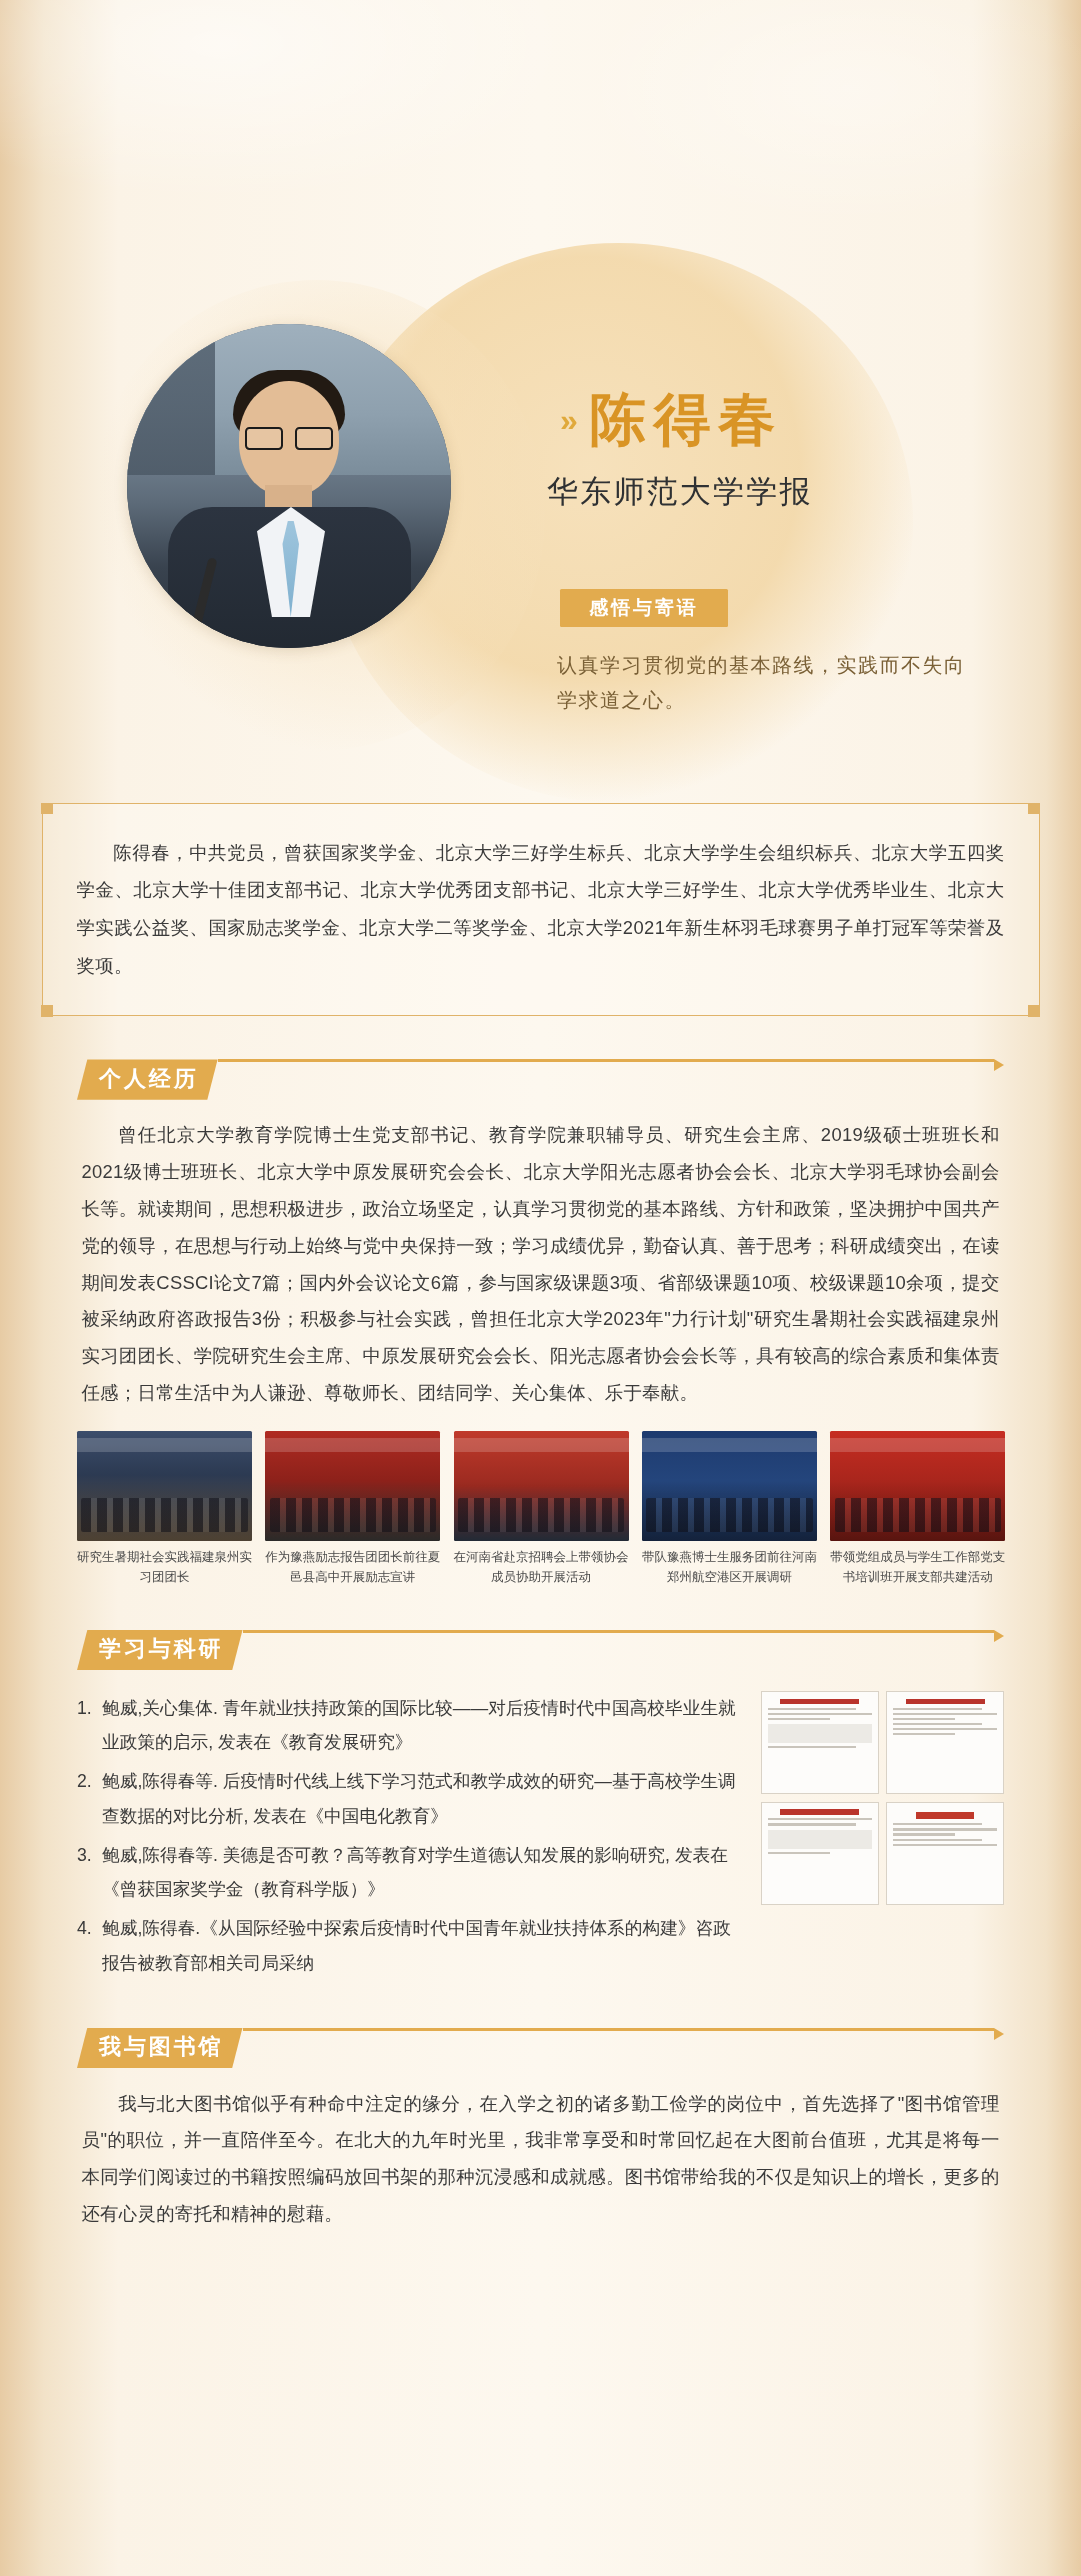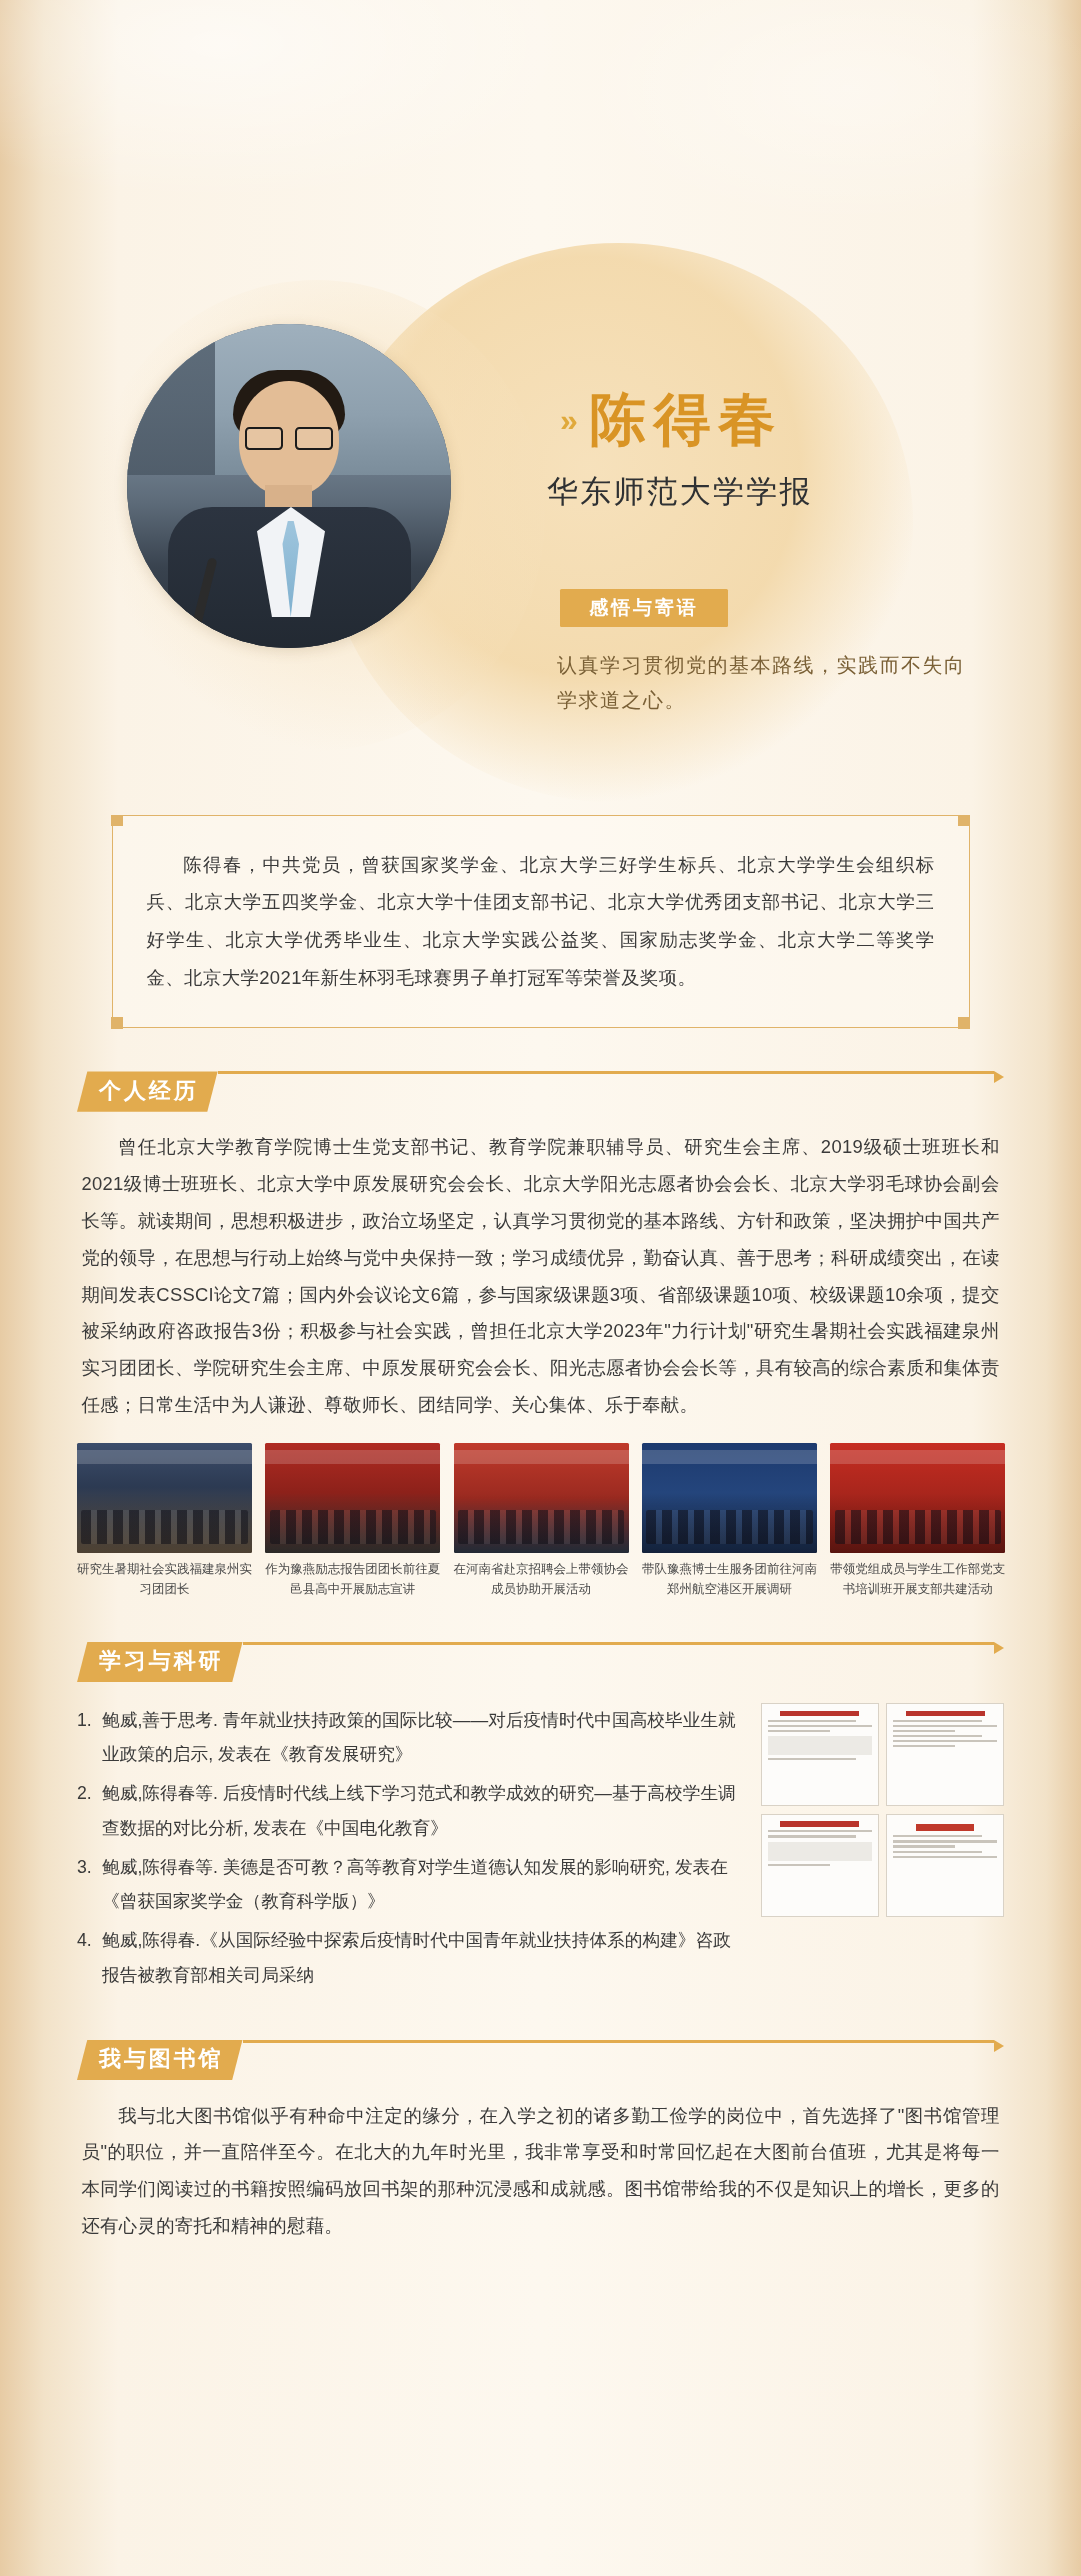--- a/index.html
+++ b/index.html
@@ -122,21 +122,21 @@
     font-family:"DejaVu Serif", serif;
     color:#fff;font-size:19px;letter-spacing:2.9px;font-weight:700;
   }
   .motto-text{
     position:absolute;left:557px;top:648px;width:413px;
     font-family:"DejaVu Serif", serif;
     font-size:20px;color:#7a6036;line-height:1.75;letter-spacing:1.5px;
   }
 
   
-  .intro-wrap{position:relative;margin:16px auto;width:858px;}
+  .intro-wrap{position:relative;margin:4px auto;width:998px;}
   .intro-box{
     position:relative;
     border:1.5px solid #e0b369;
     padding:29.5px 34px 31px 34px;
     background:rgba(255,252,245,.35);
   }
   .intro-box:before,.intro-box:after,
   .intro-box .c3,.intro-box .c4{
     content:"";position:absolute;width:11.8px;height:11.8px;background:#e0b369;
   }
@@ -322,21 +322,21 @@
   <div class="section">
     <div class="sec-head">
       <span class="sec-ribbon">学习与科研</span>
       <span class="sec-rule"></span>
       <span class="sec-tail"></span>
     </div>
     <div class="research-row">
       <div class="research-list">
         <div class="item">
           <span class="num">1.</span>
-          <span>鲍威,善于思考. 青年就业扶持政策的国际比较——对后疫情时代中国高校毕业生就业政策的启示, 发表在《教育发展研究》</span>
+          <span>鲍威,关心集体. 青年就业扶持政策的国际比较——对后疫情时代中国高校毕业生就业政策的启示, 发表在《教育发展研究》</span>
         </div>
         <div class="item">
           <span class="num">2.</span>
           <span>鲍威,陈得春等. 后疫情时代线上线下学习范式和教学成效的研究—基于高校学生调查数据的对比分析, 发表在《中国电化教育》</span>
         </div>
         <div class="item">
           <span class="num">3.</span>
           <span>鲍威,陈得春等. 美德是否可教？高等教育对学生道德认知发展的影响研究, 发表在《曾获国家奖学金（教育科学版）》</span>
         </div>
         <div class="item">

